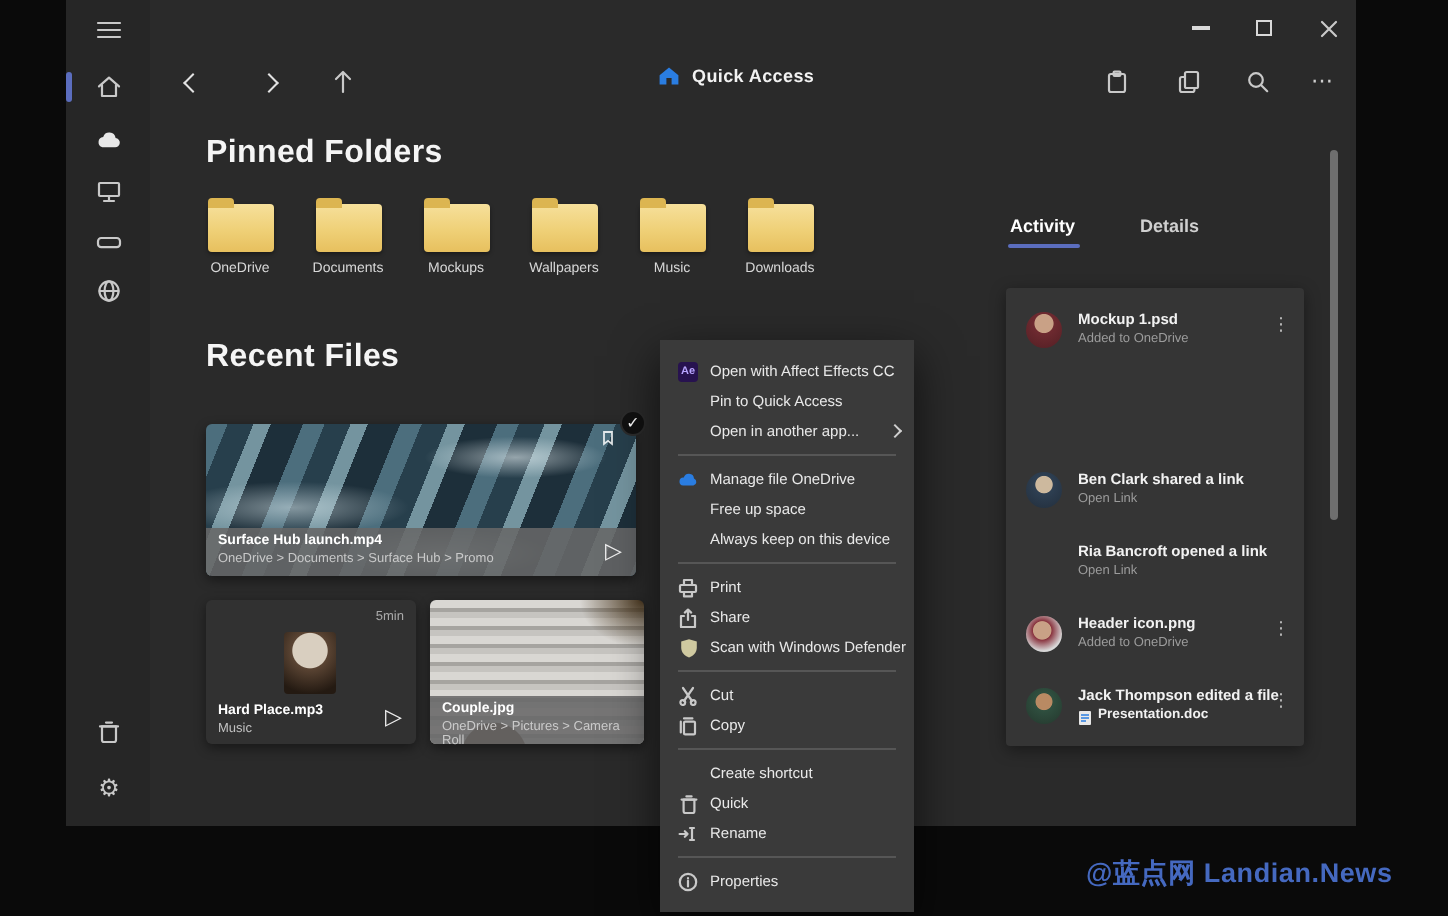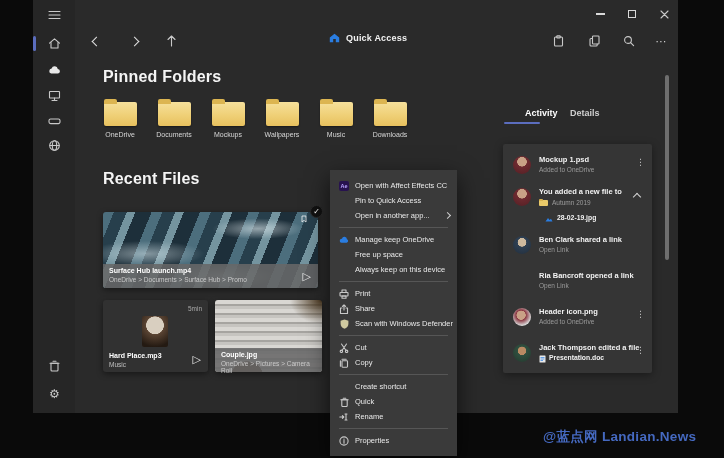--- a/index.html
+++ b/index.html
@@ -308,46 +308,33 @@
     </div>
 
     <div class="card" style="left:182px;top:300px;width:107px;height:72px">
       <div id="photo-thumb" class="card-img"></div>
       <div class="card-overlay">
         <div class="file-name">Couple.jpg</div>
         <div class="file-path">OneDrive &gt; Pictures &gt; Camera Roll</div>
       </div>
     </div>
 
-    <div class="tab-label" style="left:492px;color:#ffffff">Activity</div>
+    <div class="tab-label" style="left:472px;color:#ffffff">Activity</div>
     <div class="tab-underline" style="left:471px;width:36px;background:#5b6dbe"></div>
     <div class="tab-label" style="left:537px;color:#cfcfcf">Details</div>
 
     <div id="activity-card" class="abs">
 
       <div class="act-row" style="top:0;height:36px">
         <div class="avatar" style="top:12px;background:radial-gradient(circle at 50% 32%,#c9a186 0 30%,#6e2a30 33%,#531f24 100%)"></div>
         <div class="act-title" style="top:11px">Mockup 1.psd</div>
         <div class="act-sub" style="top:22px">Added to OneDrive</div>
         <div class="more-dots" style="top:14px">⋮</div>
       </div>
 
-      <div class="act-row" style="top:36px;height:50px">
-        <div class="avatar" style="top:8px;background:radial-gradient(circle at 50% 32%,#c9a186 0 30%,#6e2a30 33%,#531f24 100%)"></div>
-        <div class="act-title" style="top:7px">You added a new file to</div>
-        <div class="mini-folder" style="top:20px"></div>
-        <div class="act-sub" style="top:19px;left:49px">Autumn 2019</div>
-        <div class="chev-up-sm" style="left:131px;top:14px"></div>
-        <span class="abs" style="left:42px;top:36px">
-          <svg width="8" height="6">
-              <path d="M0.5 5.5 3 2l1.6 2L6 2.8 7.5 5.5Z" fill="#2a7de1"></path>
-            </svg>
-        </span>
-        <div class="act-title" style="left:54px;top:34px;font-size:6.8px">28-02-19.jpg</div>
-      </div>
 
       <div class="act-row" style="top:88px;height:36px">
         <div class="avatar" style="top:4px;background:radial-gradient(circle at 50% 35%,#cdb99e 0 28%,#2e3f52 31%,#222e3c 100%)"></div>
         <div class="act-title" style="top:3px">Ben Clark shared a link</div>
         <div class="act-sub" style="top:14px">Open Link</div>
       </div>
 
       <div class="act-row" style="top:124px;height:36px">
         <div class="avatar" style="top:4px;background:radial-gradient(circle at 50% 40%,#b98c6e 0 28%,#1d1a1c 31%,#1613115 100%)"></div>
         <div class="act-title" style="top:3px">Ria Bancroft opened a link</div>
@@ -399,21 +386,21 @@
     <div class="menu-sep"></div>
 
     <div class="menu-item">
       <span class="menu-icon-box">
           <span>
         <svg width="11" height="8">
               <path d="M2.6 6.8a2 2 0 0 1 .3-4A2.6 2.6 0 0 1 8 3.2a1.9 1.9 0 0 1-.3 3.6Z" fill="#2a7de1"></path>
             </svg>
       </span>
         </span>
-      <span class="menu-label">Manage keep OneDrive</span>
+      <span class="menu-label">Manage file OneDrive</span>
     </div>
     <div class="menu-item">
       <span class="menu-icon-box"></span>
       <span class="menu-label">Free up space</span>
     </div>
     <div class="menu-item">
       <span class="menu-icon-box"></span>
       <span class="menu-label">Always keep on this device</span>
     </div>
 

